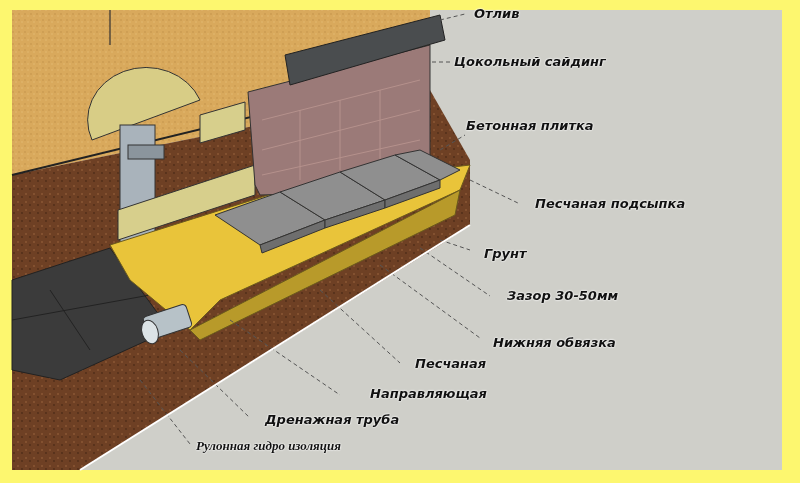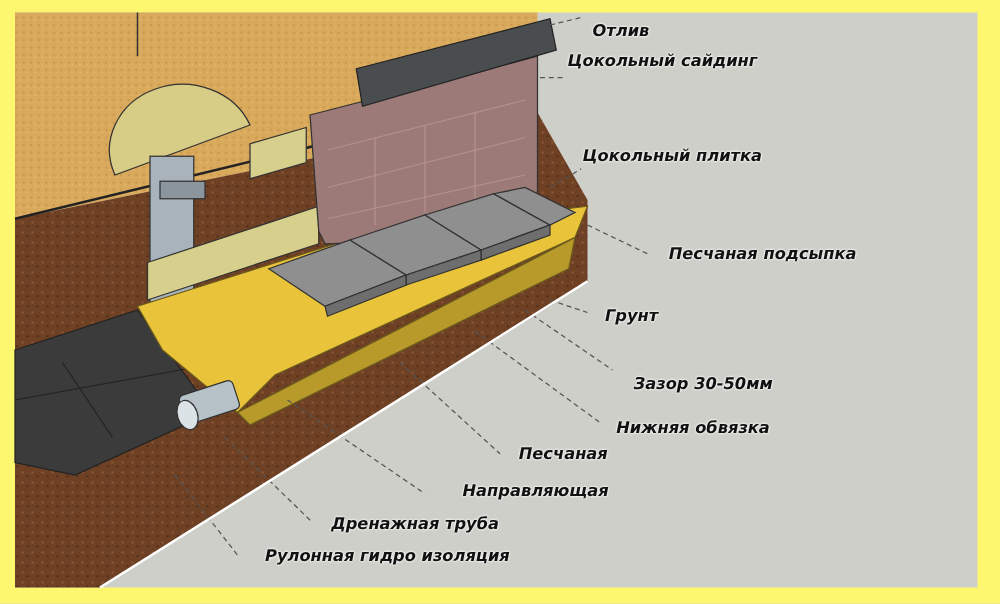--- a/index.html
+++ b/index.html
@@ -80,23 +80,23 @@
     <line x1="380" y1="265" x2="480" y2="338"></line>
     <line x1="320" y1="290" x2="400" y2="363"></line>
     <line x1="230" y1="320" x2="340" y2="395"></line>
     <line x1="180" y1="350" x2="250" y2="418"></line>
     <line x1="140" y1="380" x2="190" y2="444"></line>
   </g>
 
   <line x1="80" y1="470" x2="470" y2="225" stroke="#fff" stroke-width="2"></line>
 </svg>
 
-<div class="lbl" style="left:474px;top:18px;text-align:center;">Отлив</div>
-<div class="lbl" style="left:454px;top:42px;font-style:italic;">Цокольный сайдинг</div>
-<div class="lbl" style="left:466px;top:118px;">Цокольный плитка</div>
+<div class="lbl" style="left:474px;top:6px;text-align:center;">Отлив</div>
+<div class="lbl" style="left:454px;top:54px;font-style:italic;">Цокольный сайдинг</div>
+<div class="lbl" style="left:466px;top:118px;">Бетонная плитка</div>
 <div class="lbl" style="left:535px;top:196px;text-align:center;">Песчаная подсыпка</div>
 <div class="lbl" style="left:484px;top:246px;">Грунт</div>
-<div class="lbl" style="left:507px;top:300px;">Зазор 30-50мм</div>
+<div class="lbl" style="left:507px;top:288px;">Зазор 30-50мм</div>
 <div class="lbl" style="left:493px;top:335px;">Нижняя обвязка</div>
 <div class="lbl" style="left:415px;top:356px;">Песчаная</div>
 <div class="lbl" style="left:370px;top:386px;">Направляющая</div>
 <div class="lbl" style="left:265px;top:412px;font-style:italic;">Дренажная труба</div>
-<div class="lbl" style="left:212px;top:438px;">Рулонная гидро изоляция</div>
+<div class="lbl" style="left:196px;top:438px;font-family:Liberation Serif, serif;">Рулонная гидро изоляция</div>
 
 </body></html>

